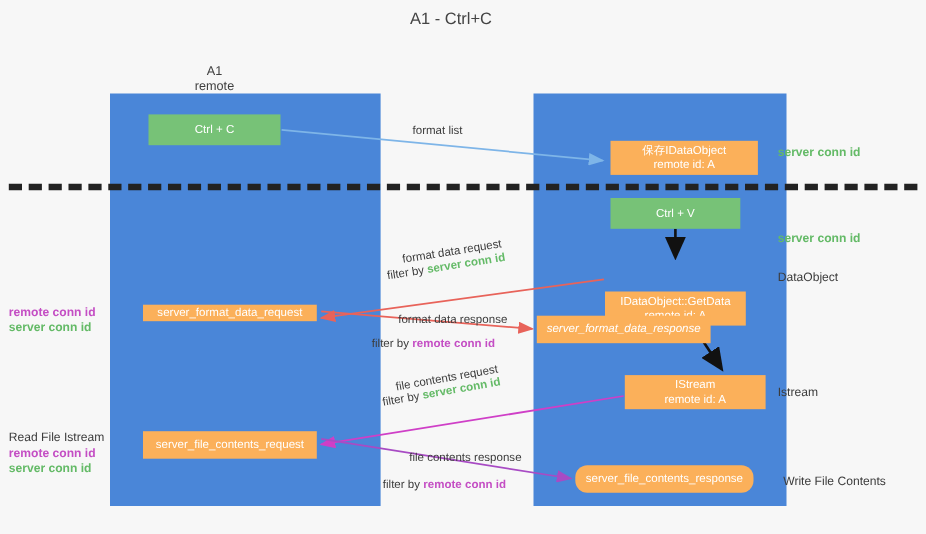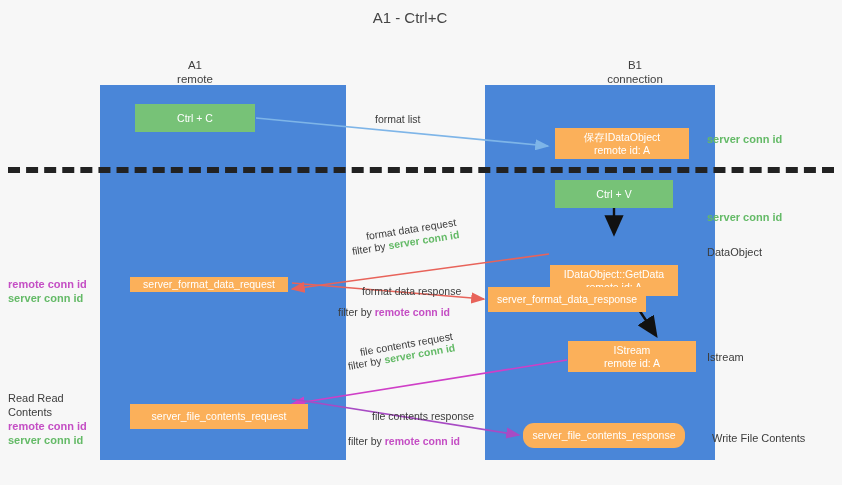--- a/index.html
+++ b/index.html
@@ -42,23 +42,23 @@
   }
   .green{background:#77c277;}
   .orange{background:#fbb05a;}
   .box .l2{font-size:10.5px;line-height:13px;}
 
   #box-ctrlc{left:135px;top:104px;width:120px;height:28px;}
   #box-save-idataobject{left:555px;top:128px;width:134px;height:31px;}
   #box-ctrlv{left:555px;top:180px;width:118px;height:28px;}
   #box-getdata{left:550px;top:237px;width:128px;height:31px;margin-top:28px;}
   #box-fmt-req{left:130px;top:277px;width:158px;height:15px;}
-  #box-fmt-resp{left:488px;top:287px;width:158px;height:25px;}
+  #box-fmt-resp{left:488px;top:287px;width:158px;height:25px;font-style:italic;}
   #box-istream{left:568px;top:341px;width:128px;height:31px;}
-  #box-file-req{left:130px;top:404px;width:178px;height:25px;justify-content:center;}
+  #box-file-req{left:130px;top:392px;width:158px;height:25px;justify-content:center;}
   #box-file-resp{left:523px;top:423px;width:162px;height:25px;border-radius:11px;}
 
   
   .side-note{font-size:11px;line-height:14px;}
   .green-t{color:#64ba67;font-weight:bold;}
   .magenta-t{color:#c44ec4;font-weight:bold;}
   .plain-t{color:#3c3c3c;}
 
   #note-server-1{left:707px;top:132px;}
   #note-server-2{left:707px;top:210px;}
@@ -103,24 +103,20 @@
 <div class="stage">
 
   <div class="abs" id="title">
     <div>A1 - Ctrl+C</div>
   </div>
 
   <div class="abs col-head" id="head-a1">
     <div>A1</div>
     <div>remote</div>
   </div>
-  <div class="abs col-head" id="head-b1">
-    <div>B1</div>
-    <div>connection</div>
-  </div>
 
   <div class="abs lane" id="lane-a1"></div>
   <div class="abs lane" id="lane-b1"></div>
 
   <svg id="wires">
     <defs>
       <marker id="ah-blue" markerWidth="9" markerHeight="7" refX="8" refY="3.5" orient="auto">
         <polygon points="0 0, 9 3.5, 0 7" fill="#7eb5e8"></polygon>
       </marker>
       <marker id="ah-red" markerWidth="9" markerHeight="7" refX="8" refY="3.5" orient="auto">
@@ -228,20 +224,20 @@
   <div class="abs side-note plain-t" id="note-dataobject">DataObject</div>
   <div class="abs side-note plain-t" id="note-istream">Istream</div>
   <div class="abs side-note plain-t" id="note-write-file">Write File Contents</div>
 
   <div class="abs stack" id="note-left-1">
     <div class="magenta-t">remote conn id</div>
     <div class="green-t">server conn id</div>
   </div>
 
   <div class="abs stack" id="note-left-2">
-    <div class="plain-t">Read Read Contents</div>
+    <div class="plain-t">Read File Istream</div>
     <div class="magenta-t">remote conn id</div>
     <div class="green-t">server conn id</div>
   </div>
 
   <div class="abs" id="dashed-line"></div>
 
 </div>
 
 </body></html>

